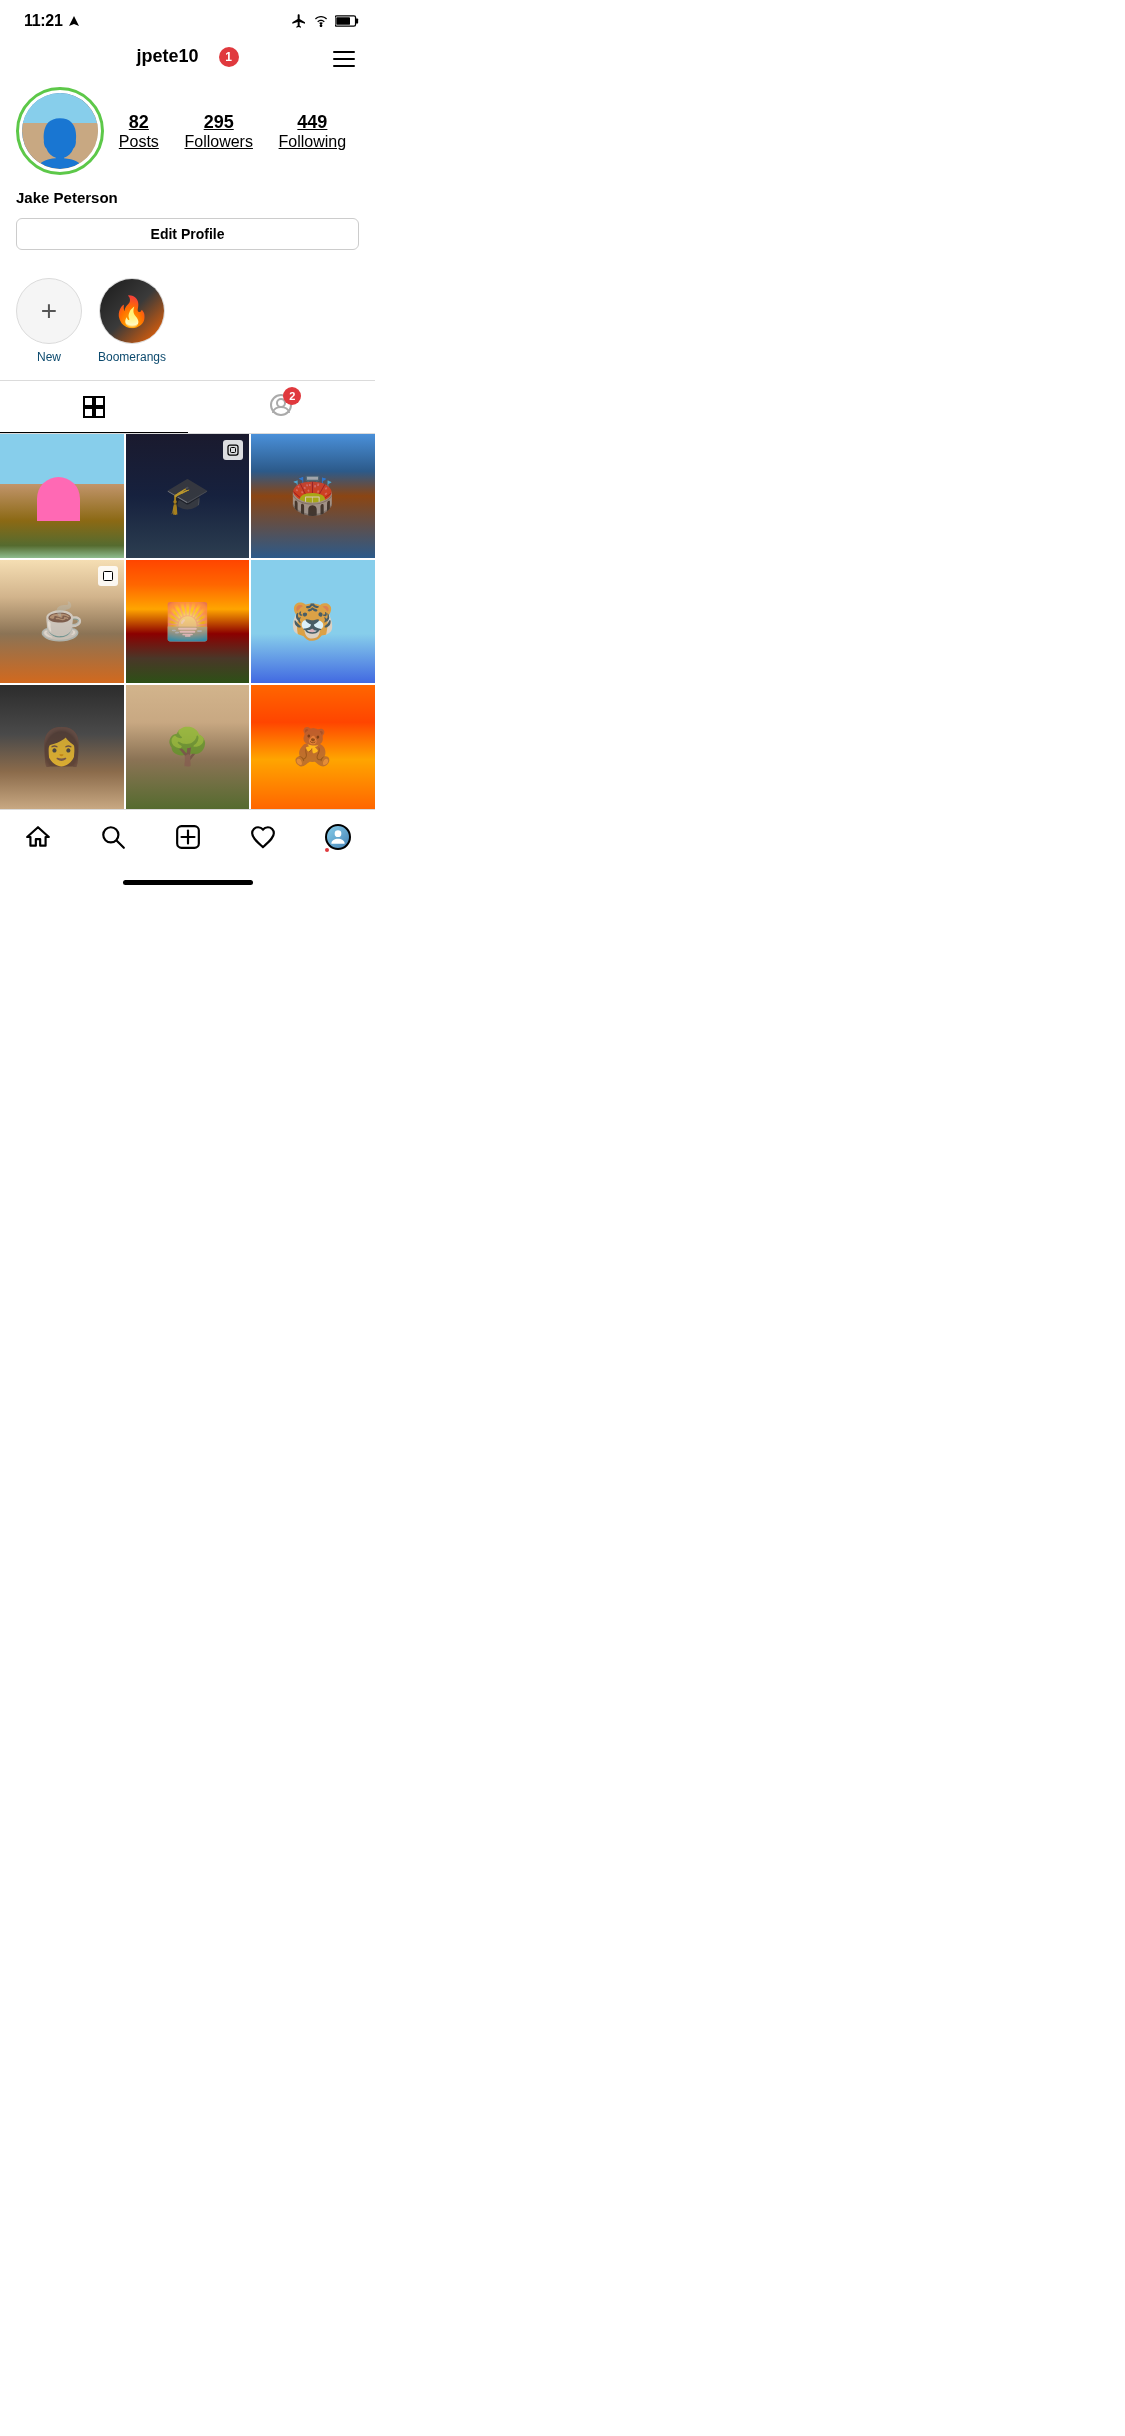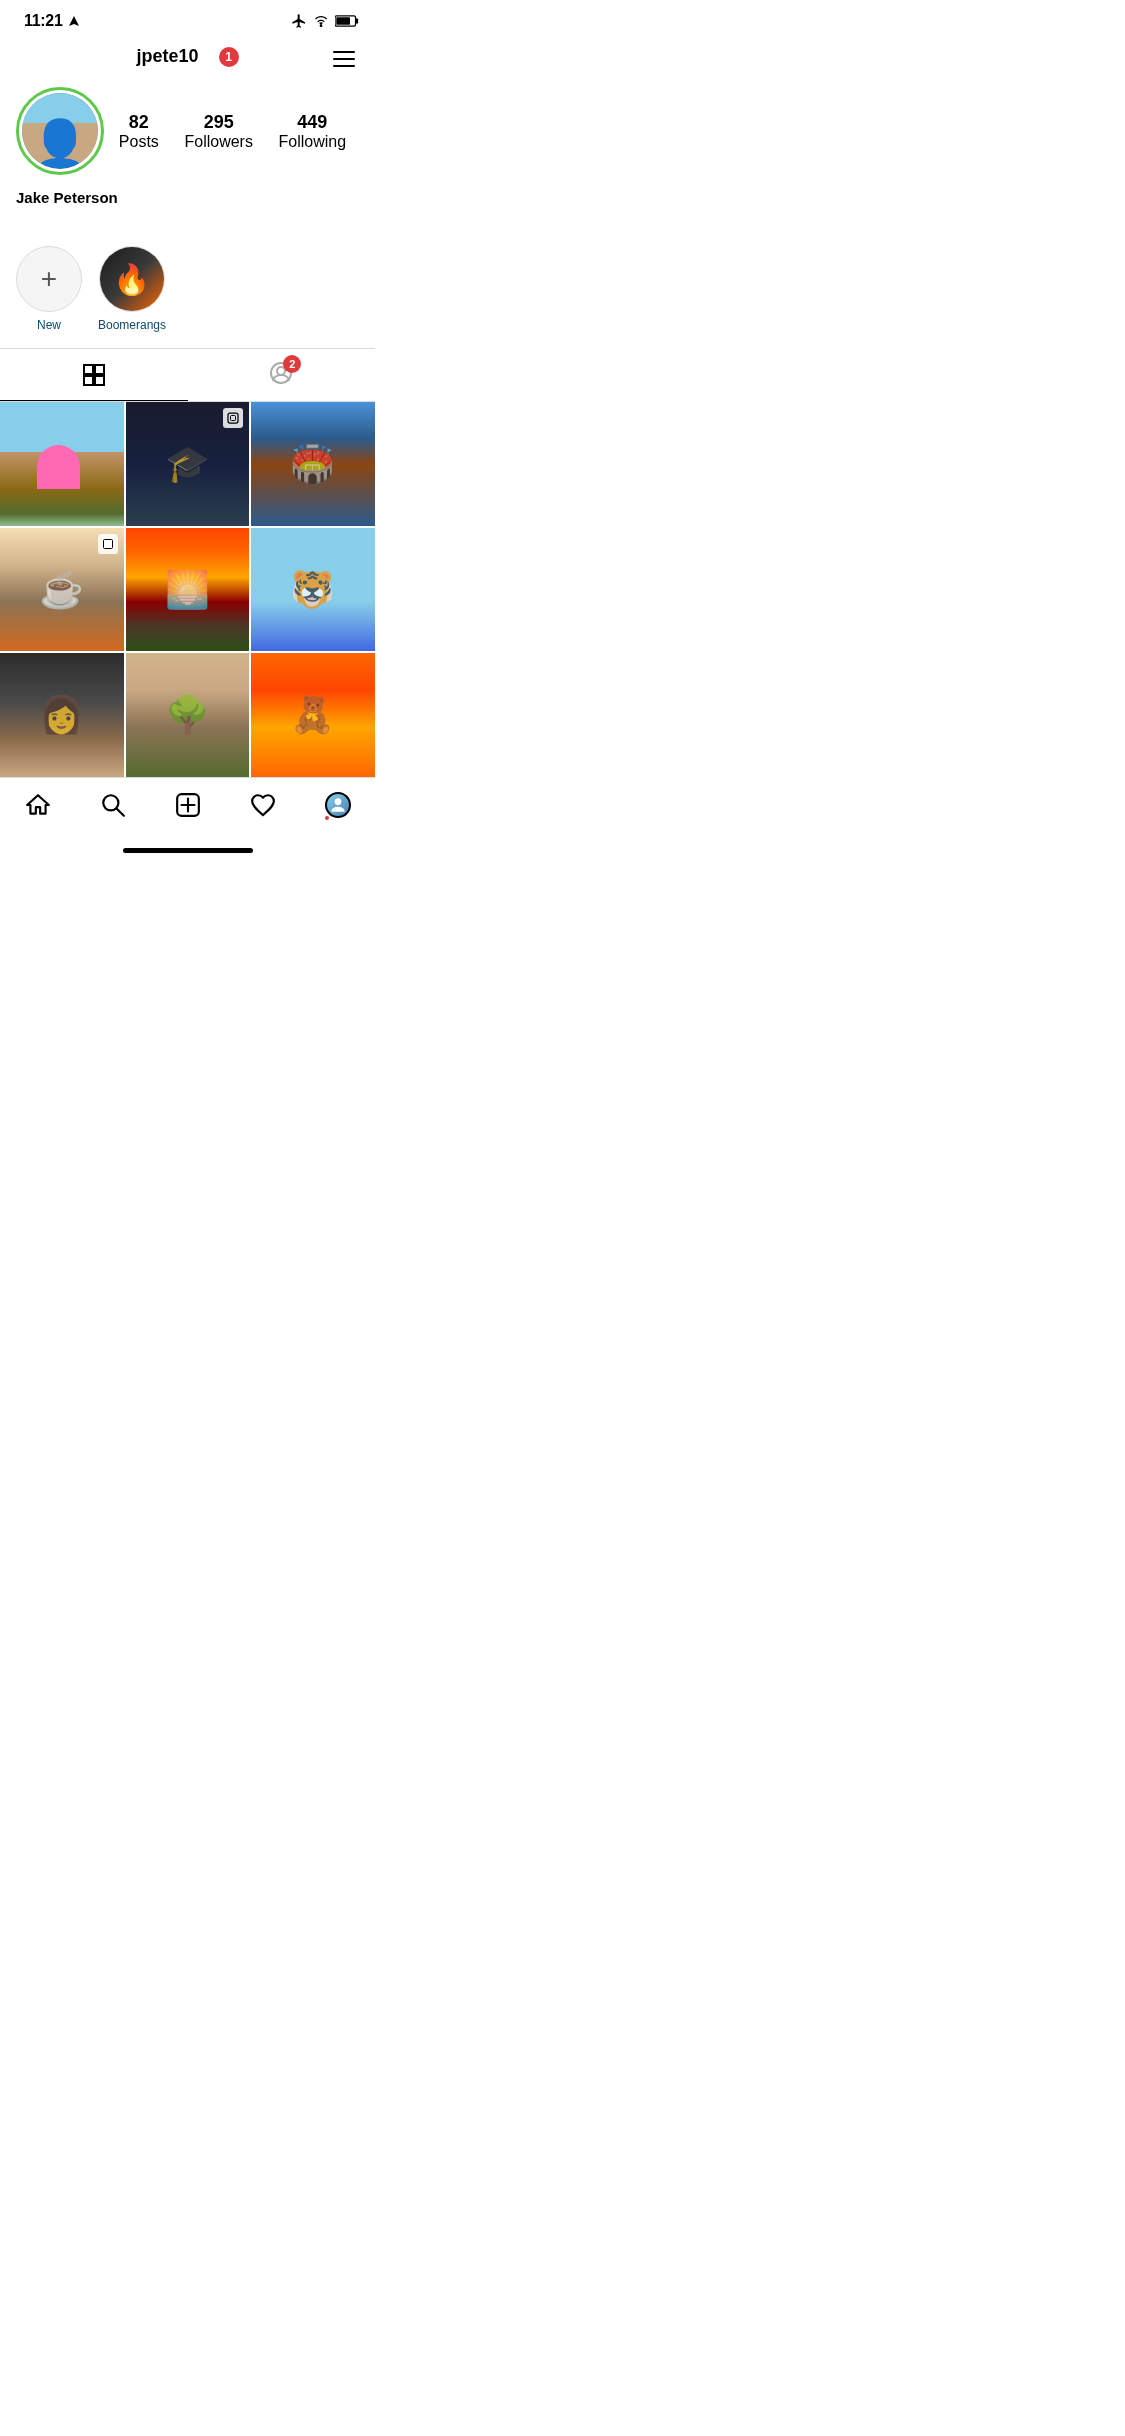--- a/index.html
+++ b/index.html
@@ -88,20 +88,21 @@
     
     .profile-header {
       padding: 8px 16px 16px;
       background: #fff;
     }
     .profile-info-row {
       display: flex;
       align-items: center;
       gap: 2px;
       margin-bottom: 14px;
+      text-decoration: underline;
     }
     .avatar-container {
       position: relative;
       width: 88px;
       height: 88px;
       flex-shrink: 0;
     }
     .avatar-ring {
       width: 88px;
       height: 88px;
@@ -461,20 +462,21 @@
       </div>
       <div class="stat-item">
         <span class="stat-number">449</span>
         <span class="stat-label">Following</span>
       </div>
     </div>
   </div>
 
   <div class="profile-name">Jake Peterson</div>
 
+  <button class="edit-profile-btn">Edit Profile</button>
 </div>
 
 <div class="stories-row">
 
   <div class="story-item">
     <div class="story-circle story-circle-new">
       <span class="story-plus">+</span>
     </div>
     <span class="story-label">New</span>
   </div>

